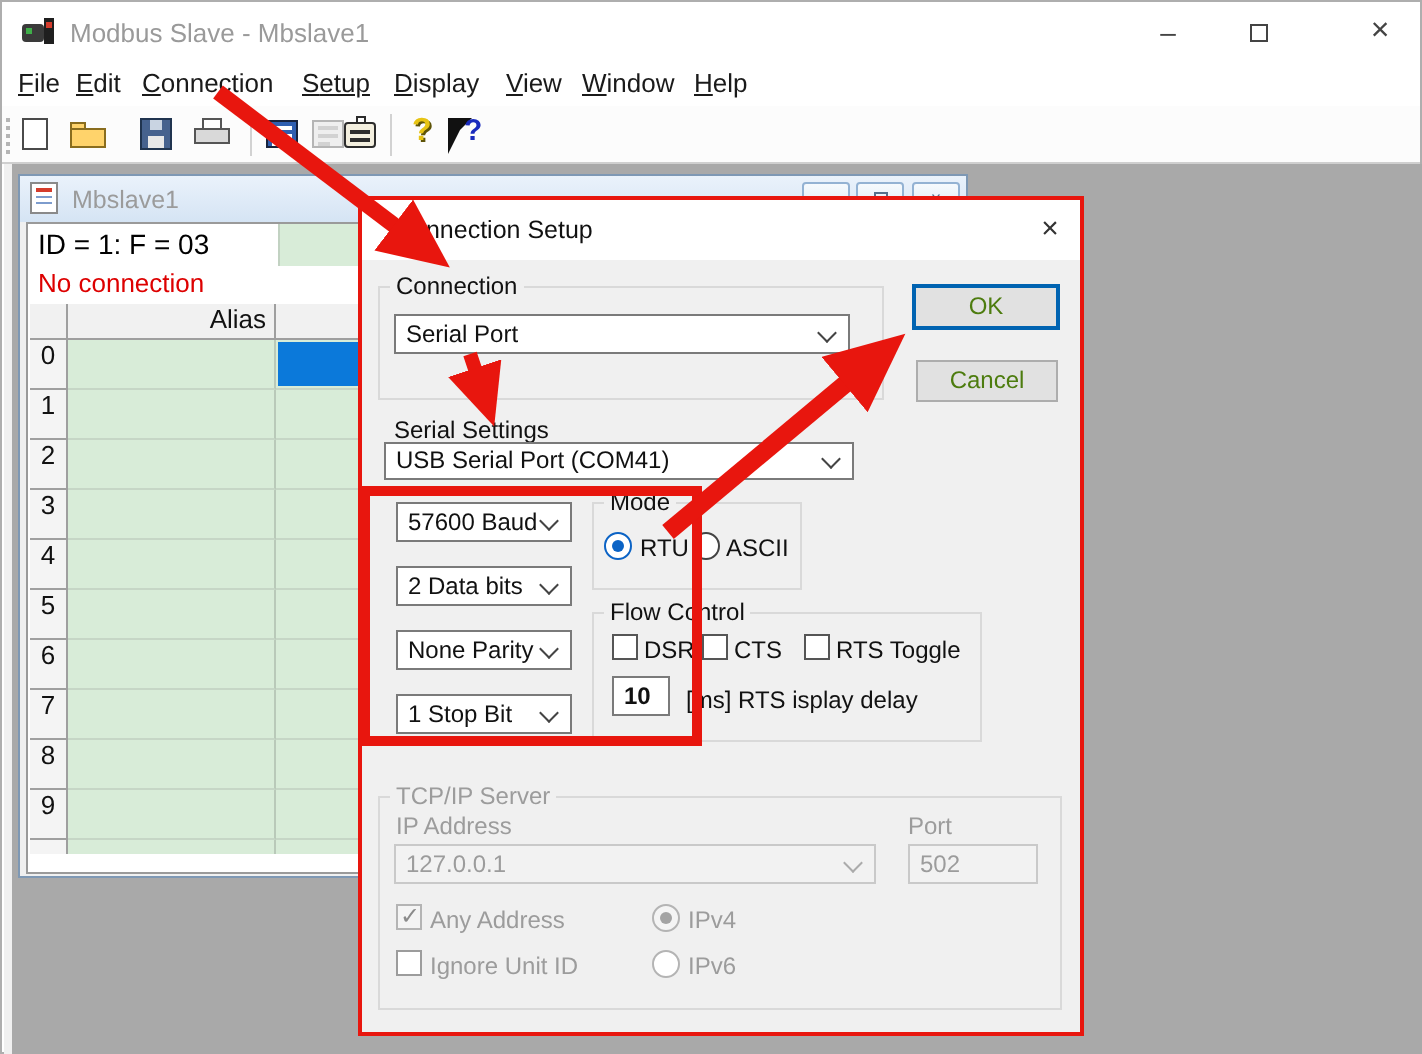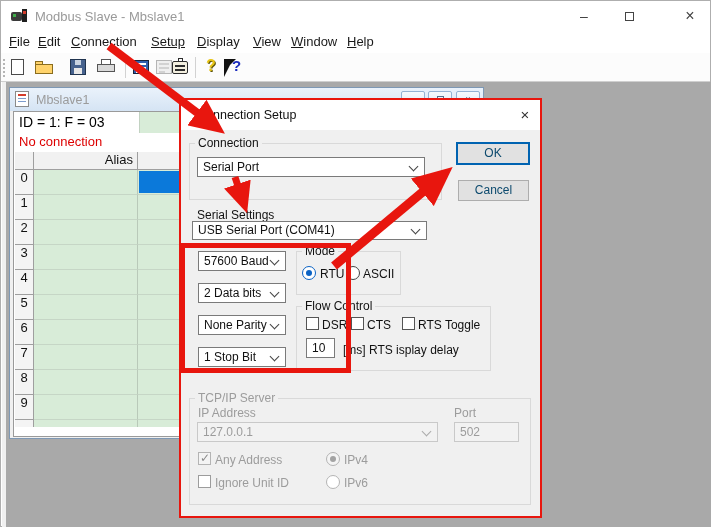--- a/index.html
+++ b/index.html
@@ -78,21 +78,21 @@
   .dlg-close { left:333px; top:5px; width:22px; height:20px; text-align:center; font-size:15px; color:#333; line-height:20px; }
   .gbox { border:1px solid #d9d9d9; }
   .grouplab { font-size:12px; color:#111; background:#f0f0f0; padding:0 3px; white-space:nowrap; }
   .grouplab.dis { color:#9c9c9c; }
   .lbl { font-size:12px; color:#111; white-space:nowrap; }
   .lbl.dis { color:#9c9c9c; }
   .combo { background:#fff; border:1px solid #7a7a7a; font-size:12px; color:#111; padding:2px 18px 0 5px; white-space:nowrap; overflow:hidden; }
   .combo.dis { background:#f2f2f2; border-color:#c9c9c9; color:#9c9c9c; }
   .chev { position:absolute; right:7px; top:5px; width:7px; height:7px; border-right:1px solid #444; border-bottom:1px solid #444; transform:rotate(45deg); }
   .combo.dis .chev { border-color:#ababab; }
-  .btn { background:#e1e1e1; border:1px solid #adadad; font-size:12px; color:#0c4a6e; text-align:center; }
+  .btn { background:#e1e1e1; border:1px solid #adadad; font-size:12px; color:#4d7c0f; text-align:center; }
   .btn.default { border:2px solid #0063b1; }
   .cb { width:13px; height:13px; background:#fff; border:1px solid #555; }
   .cb.dis { background:#f4f4f4; border-color:#b4b4b4; }
   .cb .tick { position:absolute; left:1px; top:-2px; font-size:12px; color:#8b8b8b; }
   .radio { width:14px; height:14px; border-radius:50%; background:#fff; border:1px solid #444; }
   .radio.sel { border-color:#0b63c5; }
   .radio .dot { position:absolute; left:3px; top:3px; width:6px; height:6px; border-radius:50%; background:#0b63c5; }
   .radio.dis { border-color:#b4b4b4; background:#f4f4f4; }
   .radio.dis .dot { background:#a3a3a3; }
   .txtin { background:#fff; border:1px solid #7a7a7a; font-size:12px; color:#111; padding:2px 0 0 5px; }
@@ -309,21 +309,21 @@
     <span class="abs lbl" style="left:182px;top:167px;">ASCII</span>
 
     <div class="abs gbox" style="left:115px;top:206px;width:195px;height:65px;"></div>
     <span class="abs grouplab" style="left:121px;top:199px;">Flow Control</span>
     <span class="abs cb" style="left:125px;top:217px;"></span>
     <span class="abs lbl" style="left:141px;top:218px;">DSR</span>
     <span class="abs cb" style="left:170px;top:217px;"></span>
     <span class="abs lbl" style="left:186px;top:218px;">CTS</span>
     <span class="abs cb" style="left:221px;top:217px;"></span>
     <span class="abs lbl" style="left:237px;top:218px;">RTS Toggle</span>
-    <div class="abs txtin" style="left:125px;top:238px;width:29px;height:20px;">10</div>
+    <div class="abs txtin" style="left:125px;top:238px;width:29px;height:20px;font-weight:bold;">10</div>
     <span class="abs lbl" style="left:162px;top:243px;">[ms] RTS isplay delay</span>
 
     <div class="abs gbox" style="left:8px;top:298px;width:342px;height:107px;"></div>
     <span class="abs grouplab dis" style="left:14px;top:291px;">TCP/IP Server</span>
     <span class="abs lbl dis" style="left:17px;top:306px;">IP Address</span>
     <div class="abs combo dis" style="left:16px;top:322px;width:241px;height:20px;">
       <span>127.0.0.1</span>
       <span class="chev"></span>
     </div>
     <span class="abs lbl dis" style="left:273px;top:306px;">Port</span>

